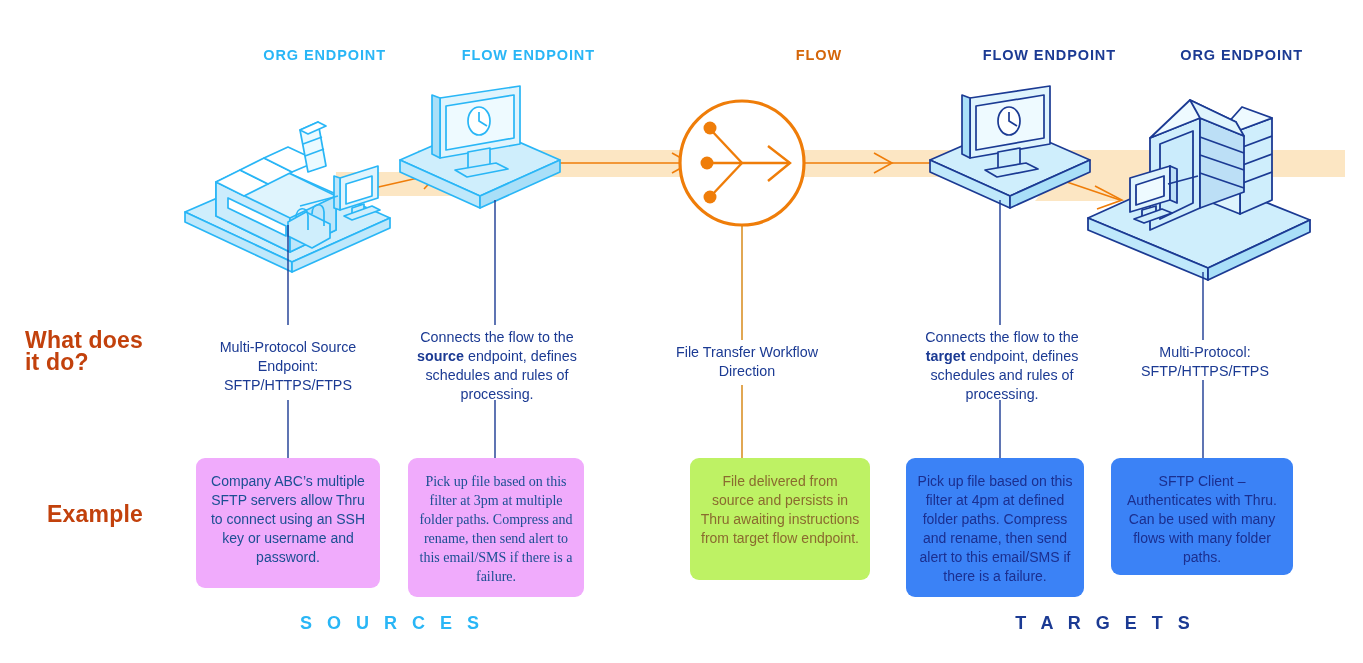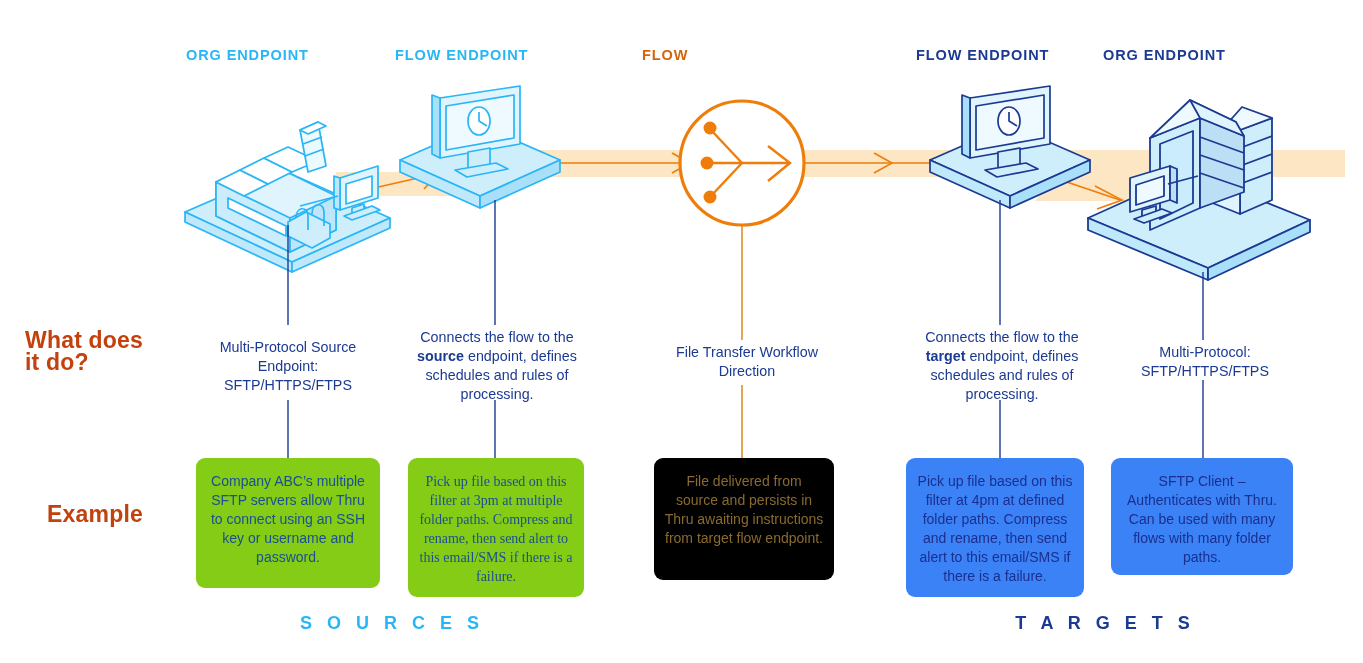--- a/index.html
+++ b/index.html
@@ -5,21 +5,21 @@
   html,body{margin:0;padding:0;}
   body{
     width:1363px;height:663px;background:#ffffff;position:relative;
     font-family:"Liberation Sans", sans-serif;
     overflow:hidden;
   }
   .stage{position:absolute;left:0;top:0;width:1363px;height:663px;}
 
   
   .col-head{
-    position:absolute;text-align:left;font-weight:bold;font-size:14.5px;
+    position:absolute;text-align:right;font-weight:bold;font-size:14.5px;
     letter-spacing:.9px;white-space:nowrap;
   }
   .cyan{color:#29b6f6;}
   .navy{color:#1b3a93;}
   .orange{color:#d4660a;}
 
   
   .row-label{
     position:absolute;font-weight:bold;font-size:23px;color:#c2410c;
     line-height:22px;letter-spacing:.2px;
@@ -31,23 +31,23 @@
     line-height:19px;
   }
   .desc b{font-weight:bold;}
 
   
   .ex-box{
     position:absolute;border-radius:9px;box-sizing:border-box;
     text-align:center;font-size:14px;line-height:19px;
     padding:14px 10px;
   }
-  .ex-cyan{background:#84cc16;color:#1b4f93;}
+  .ex-cyan{background:#f0abfc;color:#1b4f93;}
   .ex-blue{background:#3b82f6;color:#1b2f8f;}
-  .ex-amber{background:#000000;color:#8a6b2f;}
+  .ex-amber{background:#bef264;color:#8a6b2f;margin-left:36px;}
 
   
   .banner{
     position:absolute;font-weight:bold;font-size:18px;letter-spacing:5px;
     white-space:nowrap;
   }
 
   svg{position:absolute;left:0;top:0;}
   .vline{stroke:#1b3a93;stroke-width:1.4;}
   .vline-amber{stroke:#d4820a;stroke-width:1.4;}

